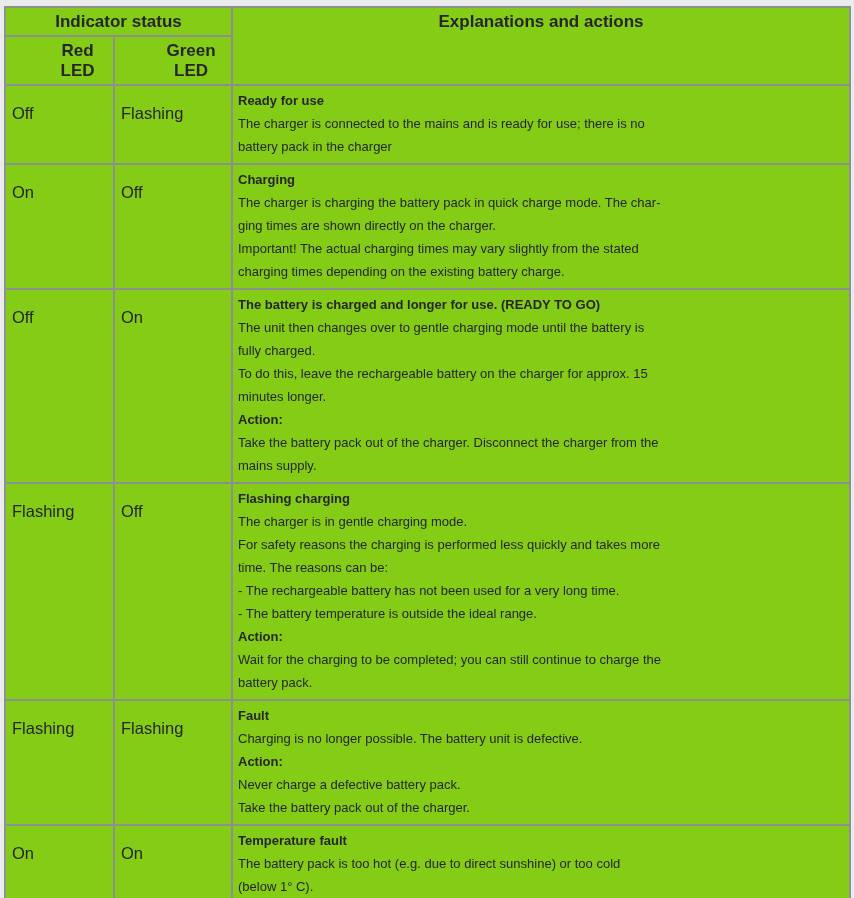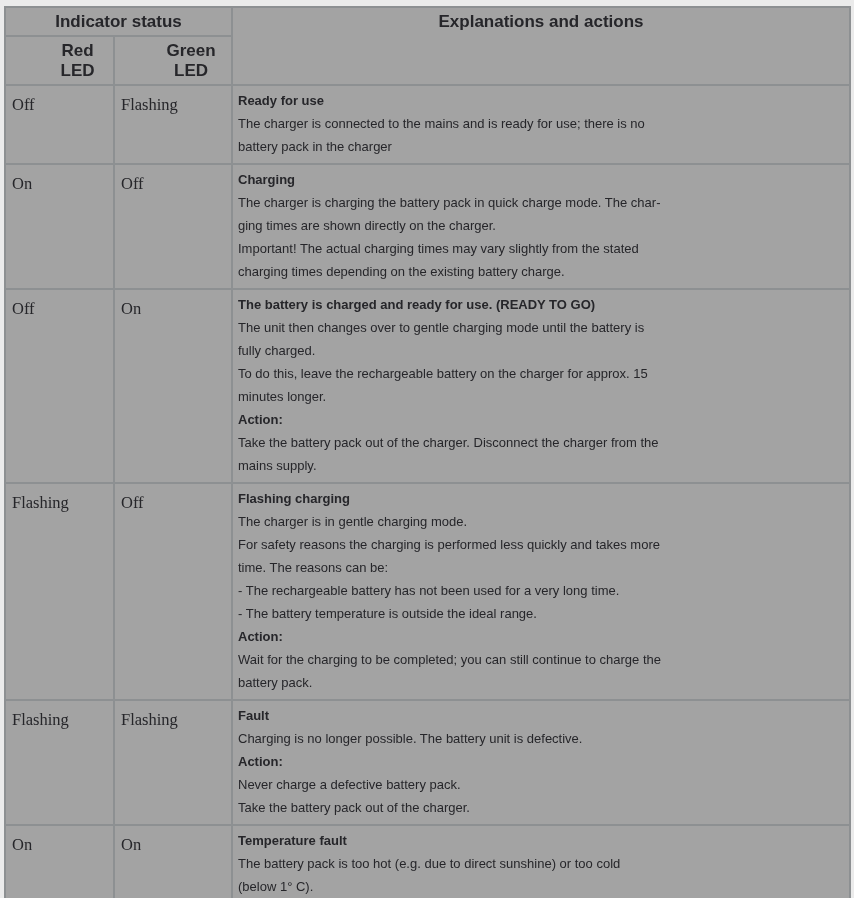--- a/index.html
+++ b/index.html
@@ -18,39 +18,38 @@
   }
   table.indicator-table {
     border-collapse: collapse;
     table-layout: fixed;
     width: 845px;
     background: #ebebeb;
   }
   table.indicator-table th,
   table.indicator-table td {
     border: 2px solid #8d9092;
-    background: #a3a3a3;
+    background: #84cc16;
     vertical-align: top;
     box-sizing: border-box;
   }
   th.hdr {
     font-size: 17px;
     font-weight: bold;
     text-align: center;
     padding: 4px 2px 3px 2px;
     line-height: 20px;
   }
   tr.hdr-row-1 th { height: 29px; }
   tr.hdr-row-2 th { height: 25px; padding-left: 38px; }
   th.expl-hdr { vertical-align: top; }
   td.led {
     font-size: 16.5px;
     line-height: 23px;
-    padding: 7px 4px 4px 6px;
-    font-family: Liberation Serif, serif;
+    padding: 16px 4px 4px 6px;
   }
   td.expl {
     font-size: 13px;
     line-height: 23px;
     padding: 3px 6px 5px 5px;
   }
   td.expl div {
     white-space: pre-line;
   }
   td.expl div.b {
@@ -95,21 +94,21 @@
             <div>The charger is charging the battery pack in quick charge mode. The char-
 ging times are shown directly on the charger.
 Important! The actual charging times may vary slightly from the stated
 charging times depending on the existing battery charge.</div>
           </td>
         </tr>
         <tr>
           <td class="led">Off</td>
           <td class="led">On</td>
           <td class="expl">
-            <div class="b">The battery is charged and ready for use. (READY TO GO)</div>
+            <div class="b">The battery is charged and longer for use. (READY TO GO)</div>
             <div>The unit then changes over to gentle charging mode until the battery is
 fully charged.
 To do this, leave the rechargeable battery on the charger for approx. 15
 minutes longer.</div>
             <div class="b">Action:</div>
             <div>Take the battery pack out of the charger. Disconnect the charger from the
 mains supply.</div>
           </td>
         </tr>
         <tr>

